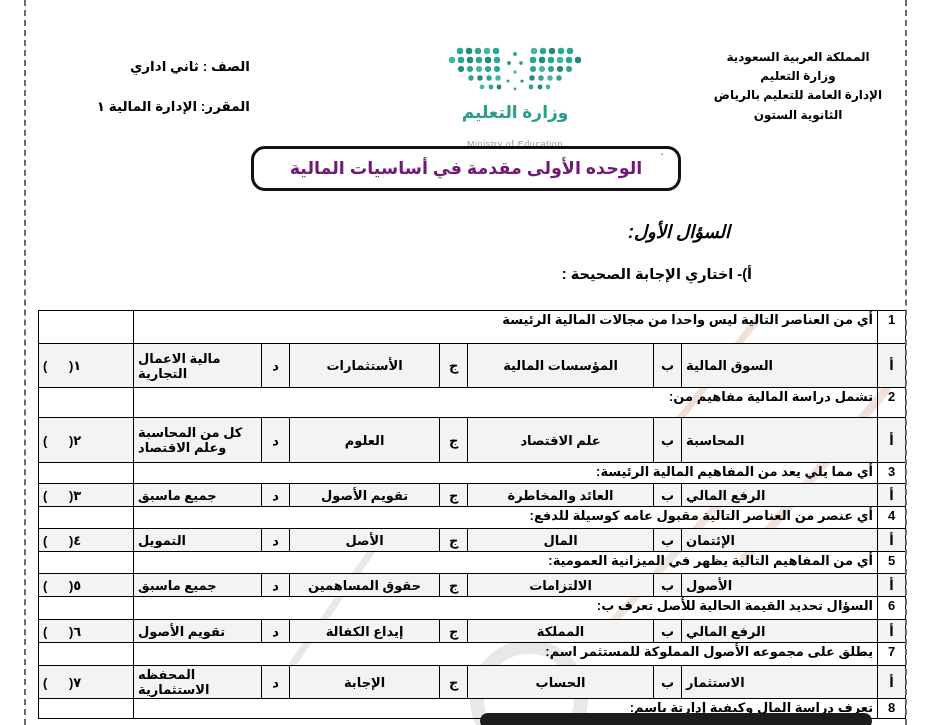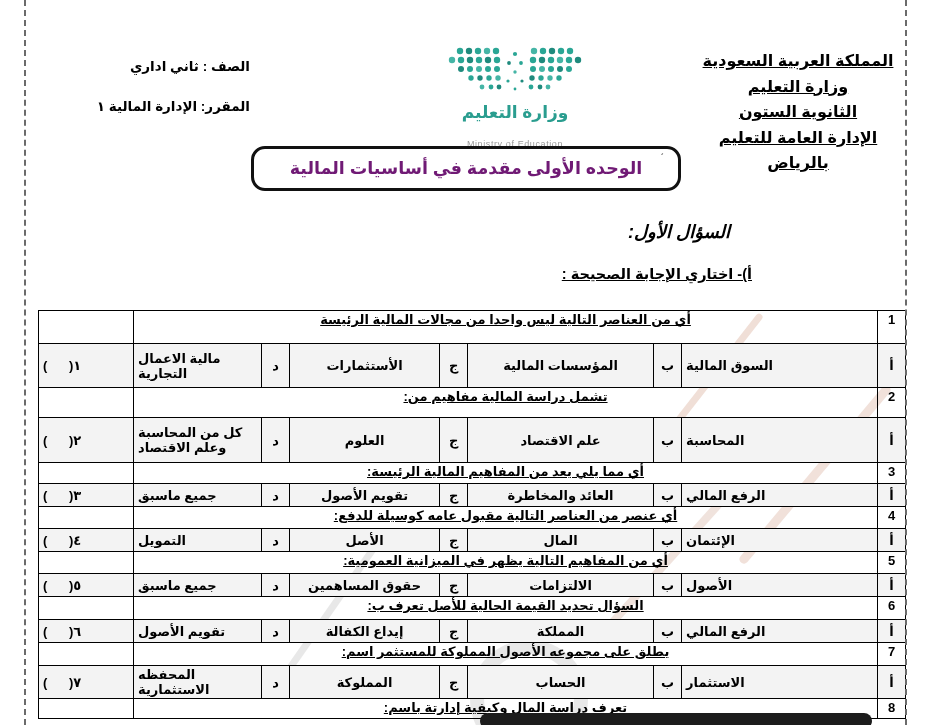--- a/index.html
+++ b/index.html
@@ -5,47 +5,47 @@
   html,body{margin:0;padding:0;}
   body{width:940px;height:725px;background:#ffffff;position:relative;overflow:hidden;
        font-family:"Liberation Sans","DejaVu Sans",sans-serif;color:#000;}
   .page{position:absolute;inset:0;overflow:hidden;}
   .margin-guide{position:absolute;top:0;bottom:0;width:0;border-left:2px dashed #6b6b6b;z-index:4;}
   .guide-left{left:24px;}
   .guide-right{left:905px;}
 
   
   .hdr-right{position:absolute;top:48px;left:690px;width:216px;text-align:center;direction:rtl;
-             font-weight:bold;font-size:16px;line-height:1.6;text-decoration:underline;}
+             font-weight:bold;font-size:12px;line-height:1.6;}
   .hdr-left{position:absolute;top:58px;left:38px;width:212px;direction:rtl;text-align:right;
             font-weight:bold;font-size:13.5px;}
   .hdr-left .line2{margin-top:24px;}
 
   .logo{position:absolute;top:44px;left:515px;transform:translateX(-50%);width:190px;text-align:center;}
   .logo-ar{color:#2a9d8f;font-weight:bold;font-size:17px;margin-top:2px;direction:rtl;}
   .logo-en{color:#9a9a9a;font-size:9px;letter-spacing:.6px;margin-top:16px;}
 
   
   .title-box{position:absolute;top:146px;left:466px;transform:translateX(-50%);width:404px;
              border:3px solid #111;border-radius:14px;padding:9px 10px;text-align:center;direction:rtl;
              background:#fff;z-index:2;}
   .title-text{color:#701a75;font-weight:bold;font-size:17.5px;}
   .title-tick{position:absolute;top:3px;right:14px;font-size:11px;color:#333;}
 
   .q1-heading{position:absolute;top:221px;right:210px;direction:rtl;font-weight:bold;font-style:italic;
               font-size:18px;}
   .instruction{position:absolute;top:266px;right:188px;direction:rtl;font-weight:bold;font-size:14.5px;
-               text-decoration:underline;}
+               }
 
   
   .quiz-wrap{position:absolute;top:310px;left:38px;z-index:2;}
   table.quiz{border-collapse:collapse;table-layout:fixed;width:867px;direction:rtl;background:transparent;}
   table.quiz td{border:1.5px solid #000;font-weight:bold;font-size:13px;padding:1px 4px;overflow:hidden;}
   td.qnum{text-align:center;vertical-align:top;}
-  td.qtext{text-align:center;vertical-align:top;padding-right:7px;text-decoration:underline;}
+  td.qtext{text-align:right;vertical-align:top;padding-right:7px;}
   td.blank{background:#fff;}
   tr.a-row td{background:#f3f3f3;}
   td.letter{text-align:center;vertical-align:middle;}
   td.ans-a,td.ans-d{text-align:left;vertical-align:middle;padding-right:7px;}
   td.ans-b,td.ans-c{text-align:center;vertical-align:middle;}
   td.mark{direction:ltr;text-align:left;white-space:pre;padding-left:12px;vertical-align:middle;}
 
   
   .wm{position:absolute;z-index:1;pointer-events:none;}
   .wm-s1{left:640px;top:370px;width:150px;height:7px;background:rgba(228,196,182,.55);transform:rotate(-52deg);border-radius:4px;}
@@ -62,22 +62,22 @@
 <body>
 
 <div class="page">
 
   <div class="margin-guide guide-left"></div>
   <div class="margin-guide guide-right"></div>
 
   <div class="hdr-right">
     <div>المملكة العربية السعودية</div>
     <div>وزارة التعليم</div>
+    <div>الإدارة العامة للتعليم بالرياض</div>
     <div>الثانوية الستون</div>
-    <div>الإدارة العامة للتعليم بالرياض</div>
   </div>
 
   <div class="hdr-left">
     <div>الصف : ثاني اداري</div>
     <div class="line2">المقرر: الإدارة المالية ١</div>
   </div>
 
   <div class="logo">
     <svg width="170" height="52" viewBox="0 0 170 52">
       <g fill="#2aa695">
@@ -271,21 +271,21 @@
             <td class="qnum">7</td>
             <td class="qtext" colspan="7">يطلق على مجموعه الأصول المملوكة للمستثمر اسم:</td>
             <td class="blank"></td>
           </tr>
           <tr class="a-row" style="height: 25px;">
             <td class="letter">أ</td>
             <td class="ans-a">الاستثمار</td>
             <td class="letter">ب</td>
             <td class="ans-b">الحساب</td>
             <td class="letter">ج</td>
-            <td class="ans-c">المملوكة</td>
+            <td class="ans-c">الإجابة</td>
             <td class="letter">د</td>
             <td class="ans-d">المحفظه الاستثمارية</td>
             <td class="mark">(      )٧</td>
           </tr>
           <tr class="q-row" style="height: 20px;">
             <td class="qnum">8</td>
             <td class="qtext" colspan="7">تعرف دراسة المال وكيفية إدارتة باسم:</td>
             <td class="blank"></td>
           </tr>
         </tbody>

